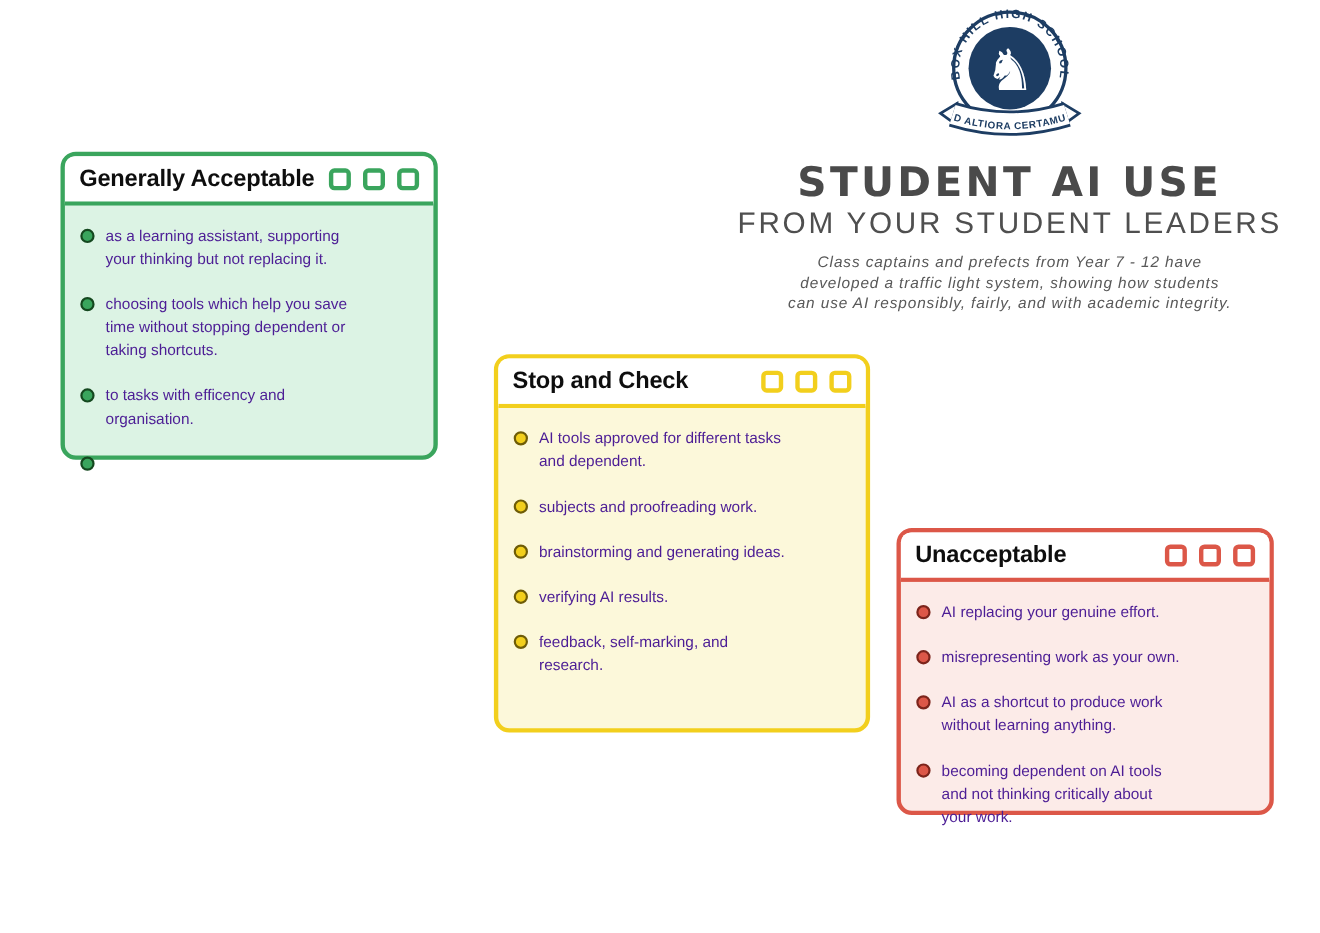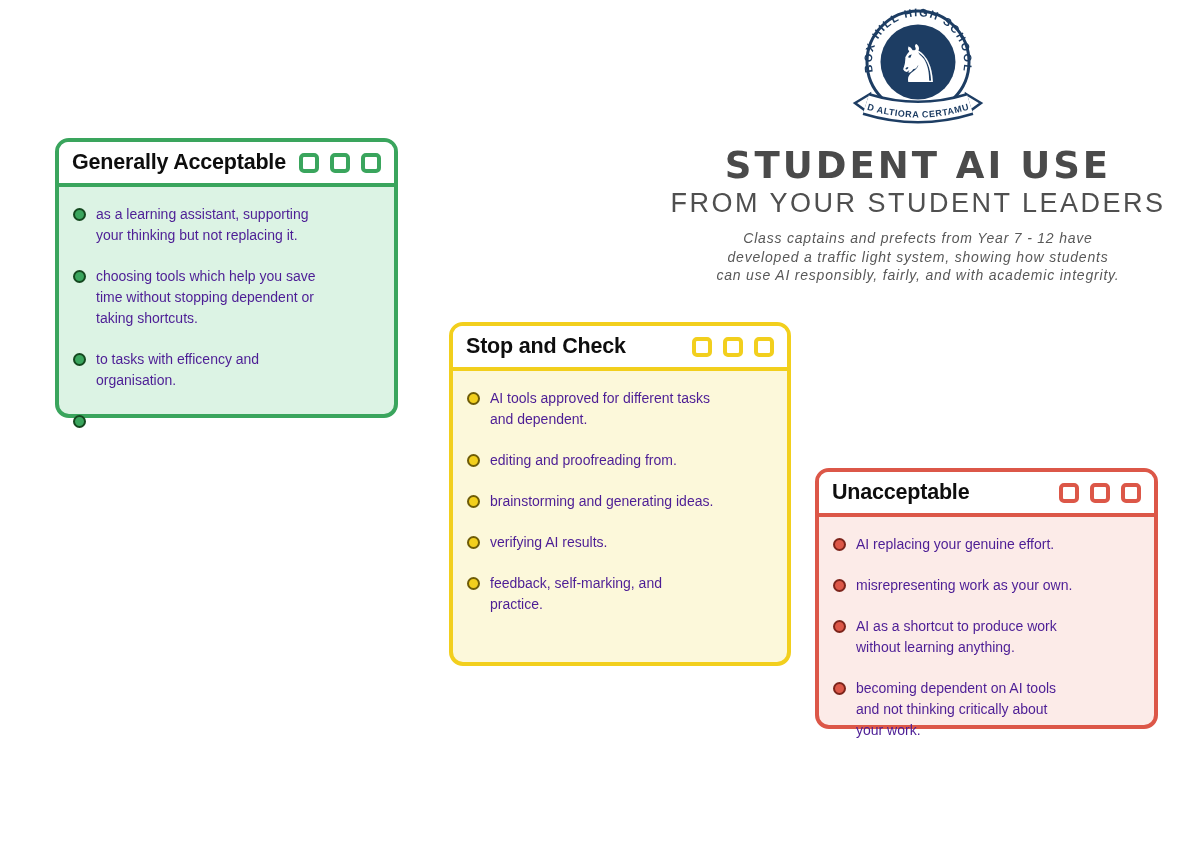--- a/index.html
+++ b/index.html
@@ -100,21 +100,21 @@
   }
   .item-text {
     font-size: 14px;
     line-height: 21px;
     color: #4c1d95;
     white-space: pre-line;
   }
 
   #card-0 { left: 55px;  top: 138px; width: 343px; height: 280px; }
   #card-1 { left: 437px; top: 322px; width: 342px; height: 344px; margin-left: 12px; }
-  #card-2 { left: 815px; top: 468px; width: 343px; height: 261px; }
+  #card-2 { left: 815px; top: 480px; width: 343px; height: 261px; }
 </style>
 </head>
 <body style="background: rgb(255, 255, 255);">
 
 <div class="header-block">
 
   <svg class="logo-svg" width="132" height="130" viewBox="0 0 132 130" style="color:#1d3d63">
 
     <path d="M18,88 L3,97 L18,108 Z" fill="#ffffff" stroke="currentColor" stroke-width="2.5"></path>
     <path d="M114,88 L129,97 L114,108 Z" fill="#ffffff" stroke="currentColor" stroke-width="2.5"></path>
@@ -192,34 +192,34 @@
     </div>
   </div>
   <ul class="card-body">
       <li class="item">
         <span class="dot"></span>
         <span class="item-text">AI tools approved for different tasks
 and dependent.</span>
       </li>
       <li class="item">
         <span class="dot"></span>
-        <span class="item-text">editing and proofreading from.</span>
+        <span class="item-text">subjects and proofreading work.</span>
       </li>
       <li class="item">
         <span class="dot"></span>
         <span class="item-text">brainstorming and generating ideas.</span>
       </li>
       <li class="item">
         <span class="dot"></span>
         <span class="item-text">verifying AI results.</span>
       </li>
       <li class="item">
         <span class="dot"></span>
         <span class="item-text">feedback, self-marking, and
-practice.</span>
+research.</span>
       </li>
     </ul>
 </section>
 
 <section id="card-2" class="card" style="--accent: #dc5748; --body-bg: #fcebe8; --bullet-fill: #dc5748; --bullet-stroke: #7c241b;">
   <div class="card-header">
     <h2 class="card-title">Unacceptable</h2>
     <div class="win-buttons">
       <span class="win-square"></span>
       <span class="win-square"></span>

